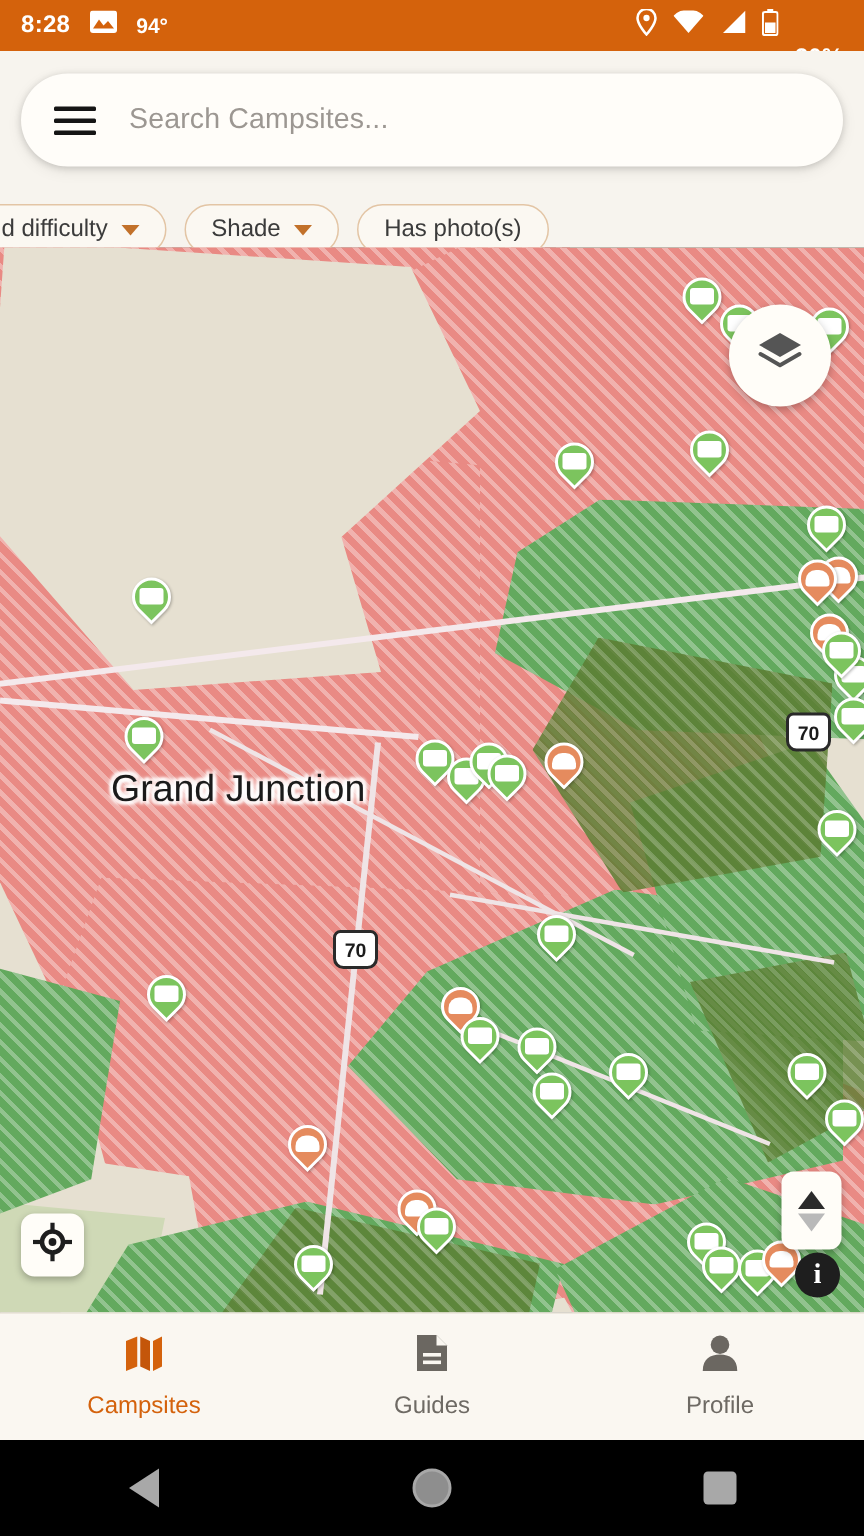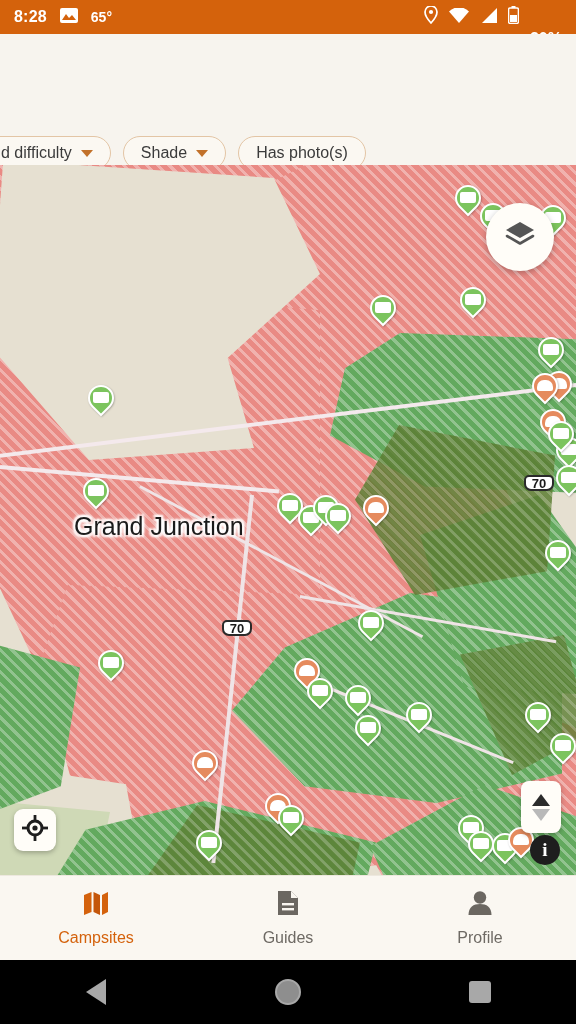--- a/index.html
+++ b/index.html
@@ -87,21 +87,21 @@
   .palegreen { background: #CFD9B6; }
   .road { position: absolute; background: #F4E9EC; }
   .road-thin { background: #EFE4E6; }
 
   .city-label {
     position: absolute; font-size: 25px; color: #1B1B1B; white-space: nowrap;
     text-shadow: -2px -2px 2px #fff, 2px -2px 2px #fff, -2px 2px 2px #fff,
                  2px 2px 2px #fff, 0 0 4px #fff, 0 0 6px #fff;
   }
   .shield {
-    position: absolute; width: 30px; height: 16px;
+    position: absolute; width: 30px; height: 26px;
     display: flex; align-items: center; justify-content: center;
     font-size: 13px; font-weight: bold; color: #1B1B1B;
     background: #fff; border: 2px solid #2A2A2A;
     border-radius: 5px 5px 7px 7px;
   }
 
   
   .pin { position: absolute; width: 26px; height: 32px; }
   .pin .bubble {
     position: absolute; top: 0; left: 0; width: 26px; height: 26px;
@@ -182,21 +182,21 @@
 
   <div class="statusbar">
     <div class="sb-left">
       <span class="sb-time">8:28</span>
       <span class="ico">
         <svg width="18" height="15" viewBox="0 0 18 15">
             <rect x="0" y="0" width="18" height="15" rx="2" fill="#fff"></rect>
             <path d="M2 12 L6 6 L9 10 L12 7 L16 12 Z" fill="#D4620C"></path>
           </svg>
       </span>
-      <span class="sb-temp">65°</span>
+      <span class="sb-temp">94°</span>
     </div>
     <div class="sb-right">
       <span class="ico">
         <svg width="14" height="18" viewBox="0 0 14 18">
             <path d="M7 0C3.7 0 1 2.7 1 6c0 4.5 6 11 6 11s6-6.5 6-11c0-3.3-2.7-6-6-6z" fill="none" stroke="#fff" stroke-width="1.7"></path>
             <circle cx="7" cy="6" r="2.1" fill="#fff"></circle>
           </svg>
       </span>
       <span class="ico">
         <svg width="20" height="15" viewBox="0 0 20 15">
@@ -213,20 +213,28 @@
             <rect x="3.5" y="0" width="4" height="2" fill="#fff"></rect>
             <rect x="0.6" y="2" width="9.8" height="15.4" rx="1.4" fill="none" stroke="#fff" stroke-width="1.4"></rect>
             <rect x="2" y="9" width="7" height="7" fill="#fff"></rect>
           </svg>
       </span>
       <span class="sb-pct">30%</span>
     </div>
   </div>
 
   <div class="searchwrap">
+    <div class="searchbar">
+      <div class="hamburger">
+        <span></span>
+          <span></span>
+          <span></span>
+      </div>
+      <div class="search-placeholder">Search Campsites...</div>
+    </div>
 
     <div class="chips">
       <div class="chip clipped">
         <span>d difficulty</span>
         <span class="caret"></span>
       </div>
       <div class="chip">
         <span>Shade</span>
         <span class="caret"></span>
       </div>

